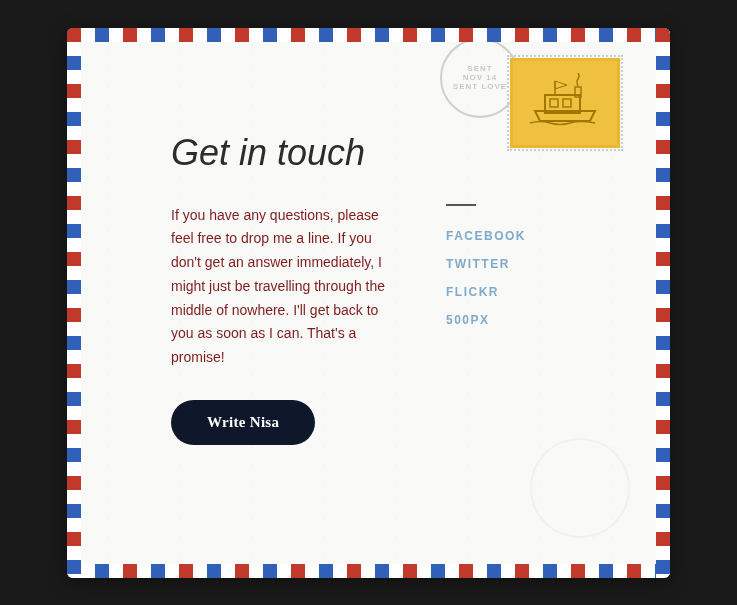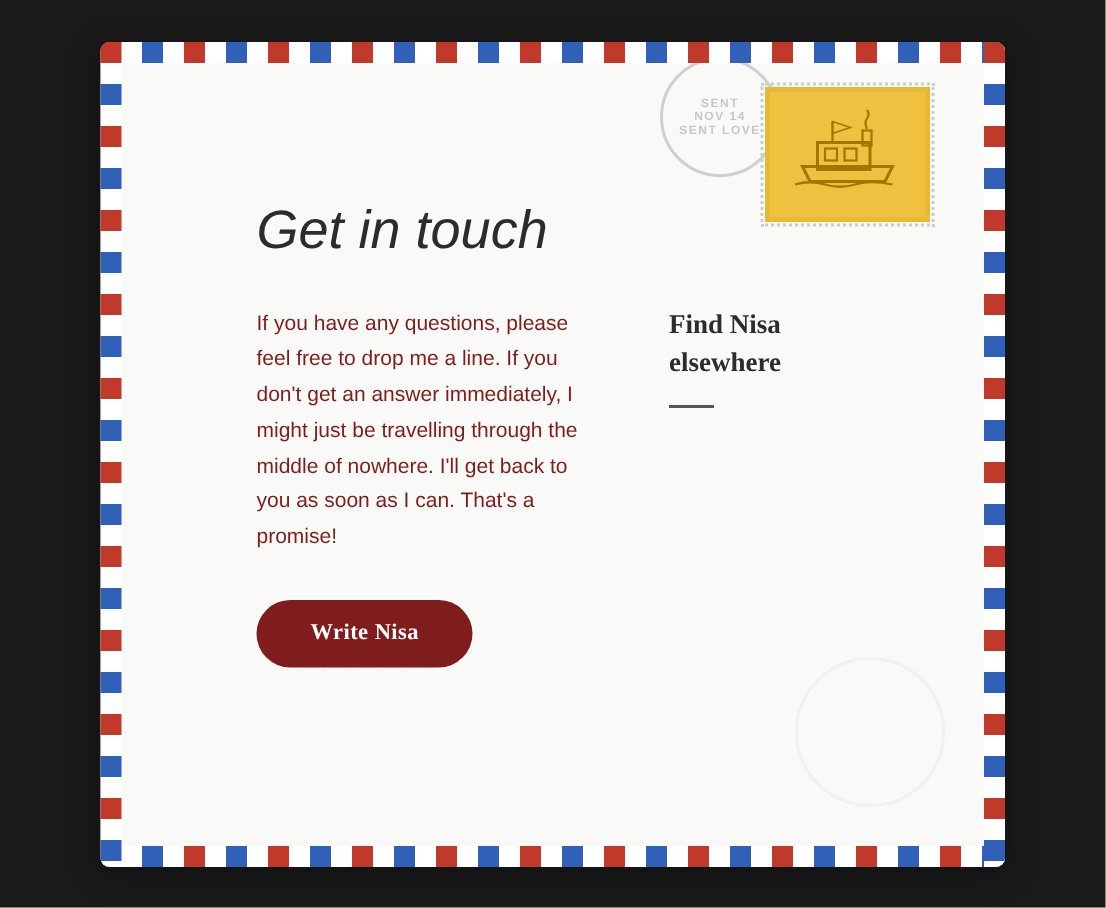--- a/index.html
+++ b/index.html
@@ -173,21 +173,21 @@
 
     .body-text {
       font-family: Liberation Sans, sans-serif;
       font-size: 14px;
       line-height: 1.7;
       color: #7f1d1d;
       margin-bottom: 30px;
     }
 
     .write-button {
-      background: #7f1d1d;
+      background: #0f172a;
       color: #fff;
       border: none;
       border-radius: 30px;
       padding: 14px 36px;
       font-size: 15px;
       font-family: Georgia, serif;
       cursor: pointer;
       font-weight: bold;
       letter-spacing: 0.3px;
     }
@@ -300,25 +300,35 @@
     <div class="envelope-content">
       <h1 class="heading">Get in touch</h1>
 
       <div class="main-columns">
         <div class="left-col">
           <p class="body-text">If you have any questions, please feel free to drop me a line. If you don't get an answer immediately, I might just be travelling through the middle of nowhere. I'll get back to you as soon as I can. That's a promise!</p>
           <button class="write-button">Write Nisa</button>
         </div>
 
         <div class="right-col">
-          <div class="find-heading">
-            <span>Find Nisa</span><br>
-            <span>elsewhere</span>
-          </div>
           <div class="divider"></div>
+          <ul class="social-links">
+            <li>
+              <a href="#">FACEBOOK</a>
+            </li>
+            <li>
+              <a href="#">TWITTER</a>
+            </li>
+            <li>
+              <a href="#">FLICKR</a>
+            </li>
+            <li>
+              <a href="#">500PX</a>
+            </li>
+          </ul>
         </div>
       </div>
     </div>
 
     <div class="watermark"></div>
 
   </div>
 </div>
 
 </body></html>

